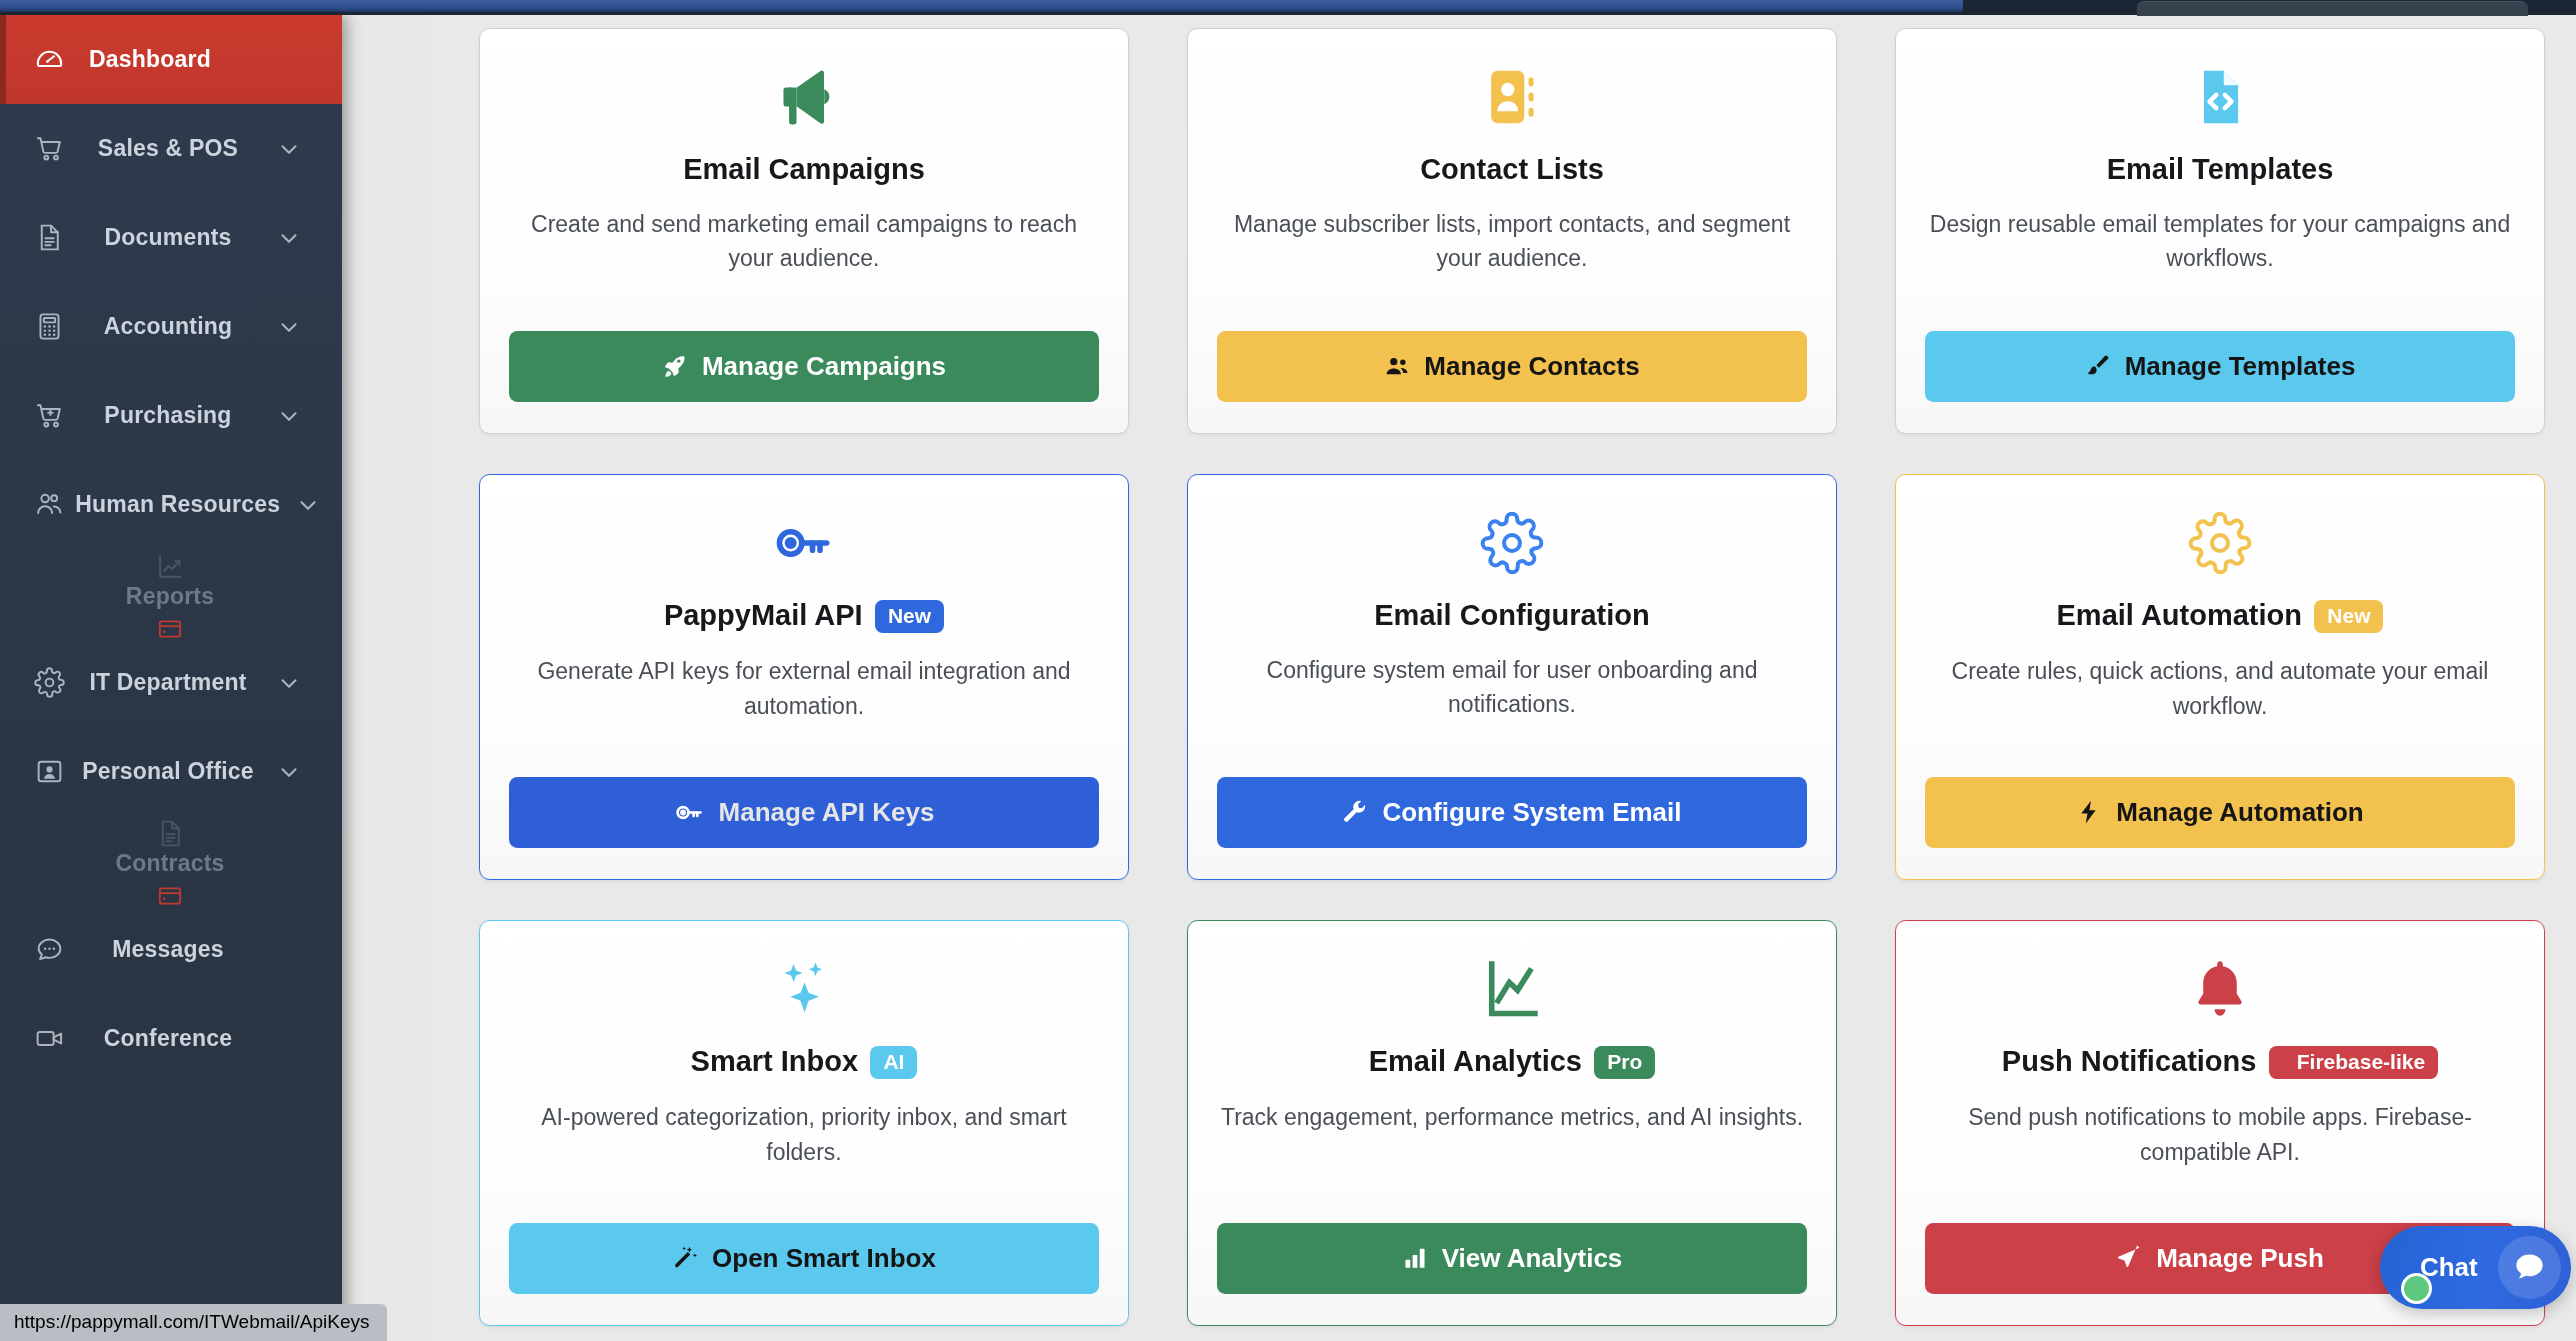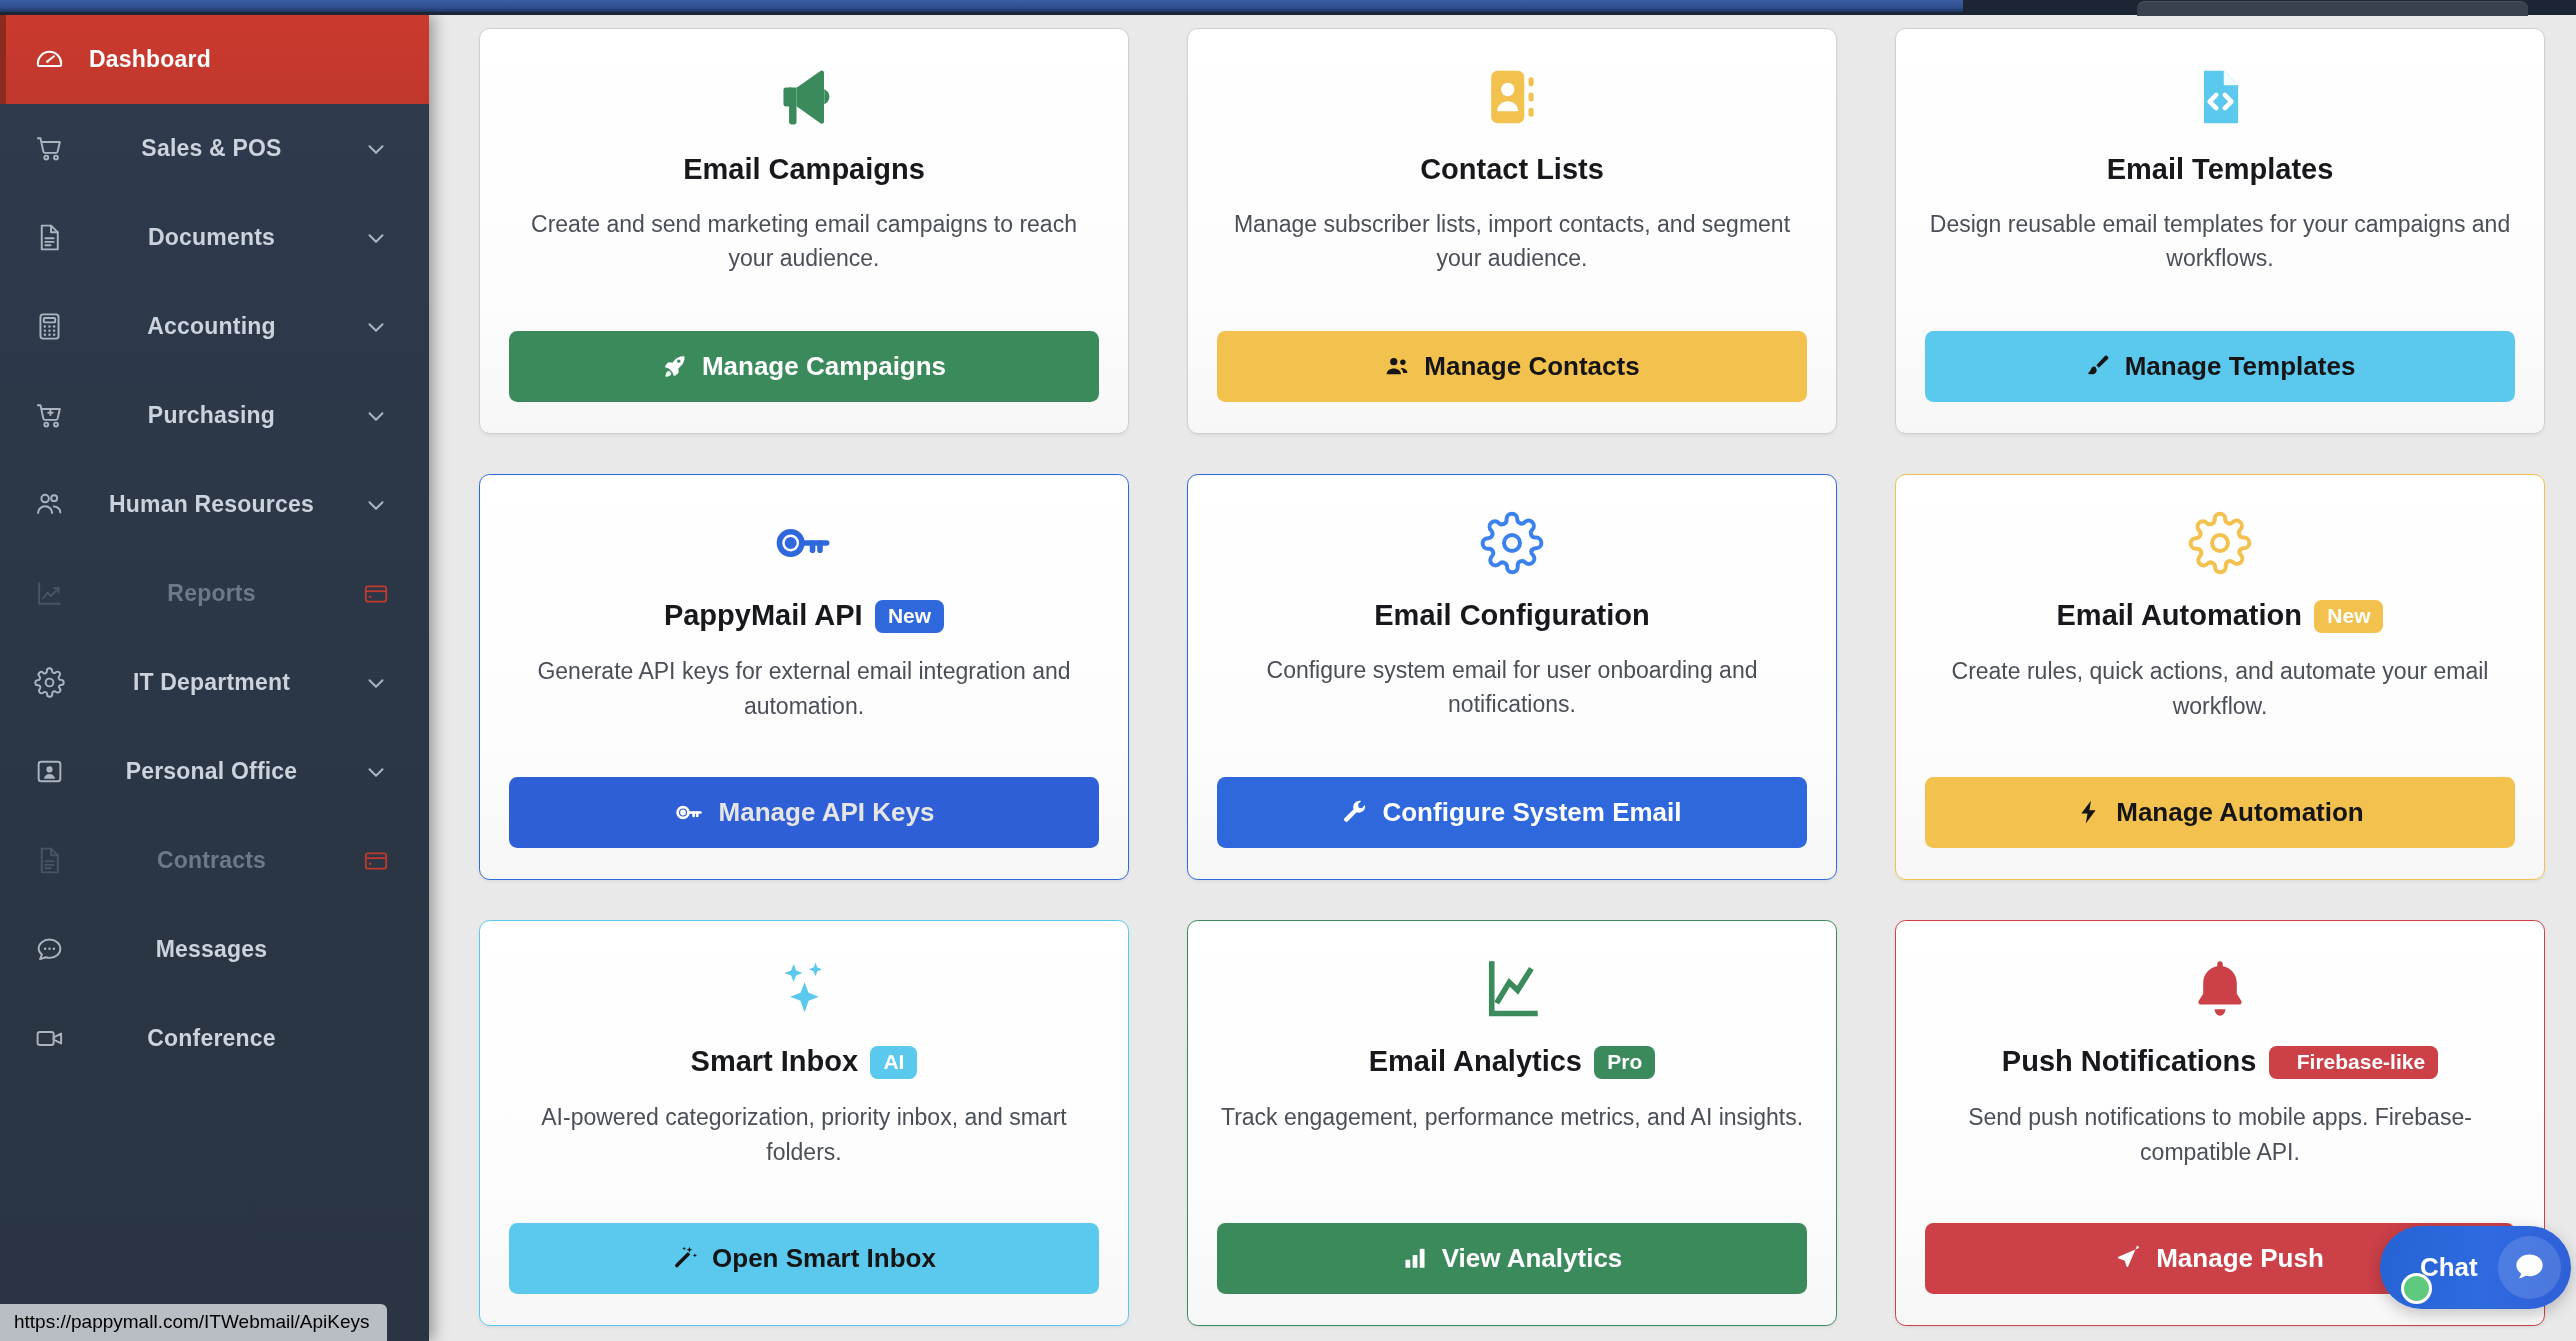--- a/index.html
+++ b/index.html
@@ -20,21 +20,21 @@
     background: linear-gradient(180deg,#3b5fa4 0%,#2f4f8f 60%,#1e3560 100%);
   }
   #topbar-tab {
     position: absolute; right: 48px; top: 0.8px; width: 391px; height: 15.3px;
     background: #38414e; border-radius: 7.7px 7.7px 0 0;
     border-top: 0.8px solid #4a5362;
   }
 
   
   #sidebar {
-    position: absolute; left: 0; top: 15.3px; width: 429px; height: 1326px;
+    position: absolute; left: 0; top: 15.3px; width: 342px; height: 1326px;
     background: linear-gradient(180deg,#2f3b4d 0%,#2b3646 50%,#2a3442 100%);
     z-index: 30;
     box-shadow: 4.6px 0 14px rgba(0,0,0,.35);
     overflow: hidden;
   }
   .nav-item {
     position: relative;
     display: flex; align-items: center;
     height: 89px;
     padding: 0 34px 0 32px;
@@ -60,21 +60,21 @@
 
   .nav-item.active {
     background: linear-gradient(180deg,#cb3a2e 0%,#c0372c 100%);
     color: #ffffff;
     border-left: 6.1px solid #8d2a20;
     padding-left: 26px;
   }
   .nav-item.active .nav-label { text-align: left; padding-left: 23px; }
   .nav-item.active .nav-icon { opacity: 1; }
 
-  .nav-item.locked { color: #6f7887; }
+  .nav-item.locked { color: #6f7887; flex-direction: column; }
   .nav-item.locked .nav-icon { opacity: .45; }
 
   
   #status-url {
     position: absolute; left: 0; bottom: 0;
     background: #b9bdc4;
     color: #000000;
     font-size: 19px;
     padding: 7px 17px 7.7px 14px;
     border-radius: 0 6.1px 0 0;

